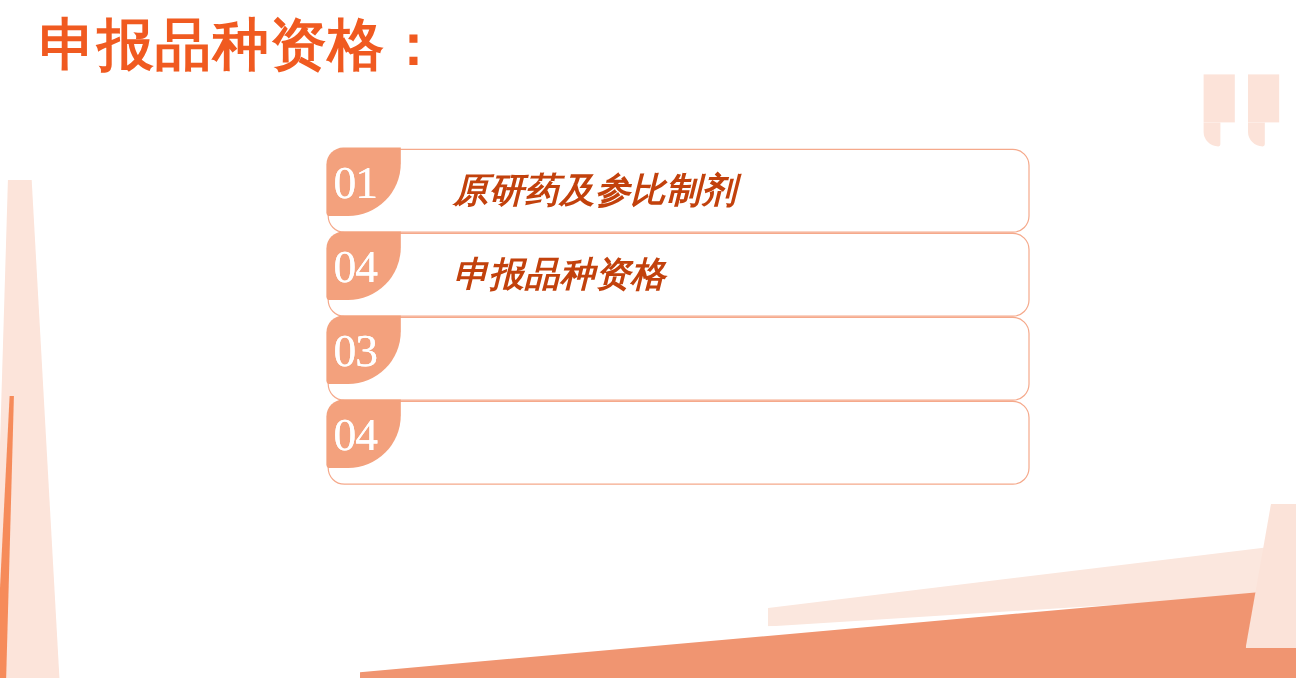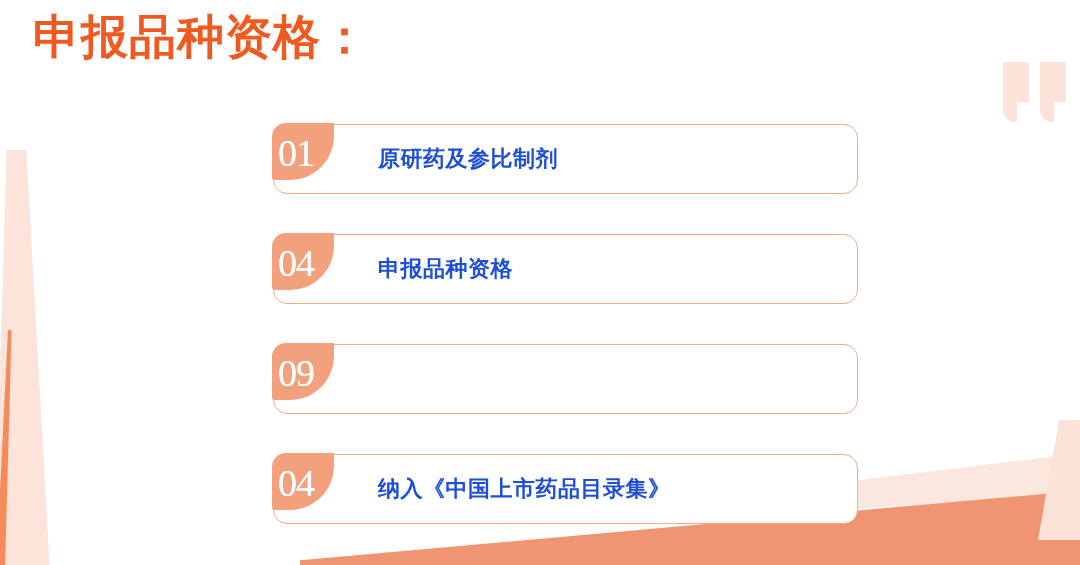--- a/index.html
+++ b/index.html
@@ -111,21 +111,20 @@
   
   .list {
     position: absolute;
     left: 273px;
     top: 124px;
     width: 585px;
   }
   .card {
     position: relative;
     height: 70px;
-    margin-bottom: 40px;
     border: 1.6px solid #F5A98B;
     border-radius: 14px;
     background: #ffffff;
     box-sizing: border-box;
     display: flex;
     align-items: center;
   }
   .card:last-child { margin-bottom: 0; }
 
   .badge {
@@ -147,25 +146,26 @@
     font-weight: 400;
     line-height: 50px;
     color: #ffffff;
     letter-spacing: -1px;
     font-family: "Liberation Serif", "DejaVu Serif", serif;
     text-shadow: 0 0 0 #fff;
     z-index: 3;
   }
   .card-label {
     margin-left: 104px;
-    font-size: 22px;
+    font-size: 29px;
     font-weight: 700;
-    color: #1d4ed8;
+    color: #c2410c;
     letter-spacing: .5px;
     white-space: nowrap;
+    font-style: italic;
   }
 </style>
 </head>
 <body>
 
 <div id="slide">
 
   <div class="deco deco-left-band"></div>
   <div class="deco deco-left-stripe"></div>
   <div class="deco deco-bottom-pale"></div>
@@ -188,23 +188,22 @@
     </div>
 
     <div class="card">
       <div class="badge"></div>
       <div class="badge-num">04</div>
       <div class="card-label">申报品种资格</div>
     </div>
 
     <div class="card">
       <div class="badge"></div>
-      <div class="badge-num">09</div>
+      <div class="badge-num">03</div>
     </div>
 
     <div class="card">
       <div class="badge"></div>
       <div class="badge-num">04</div>
-      <div class="card-label">纳入《中国上市药品目录集》</div>
     </div>
 
   </div>
 </div>
 
 </body></html>

